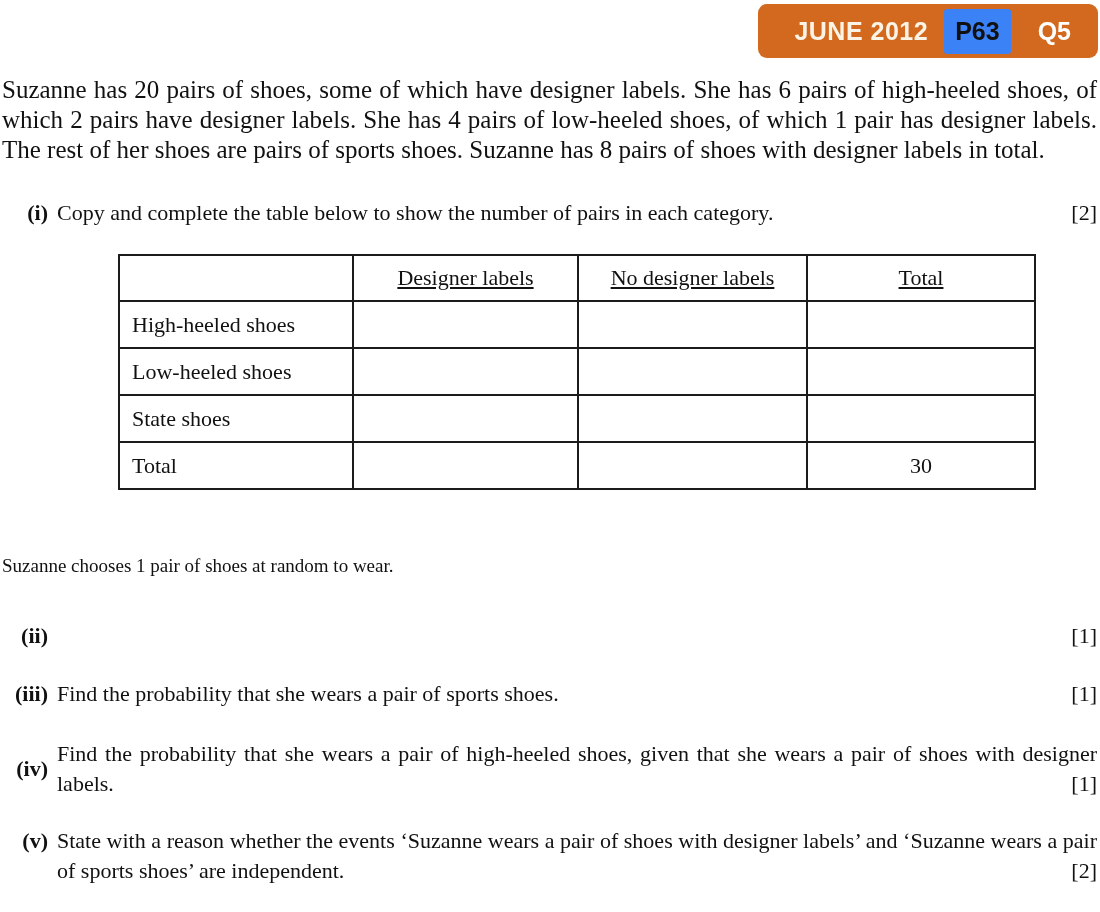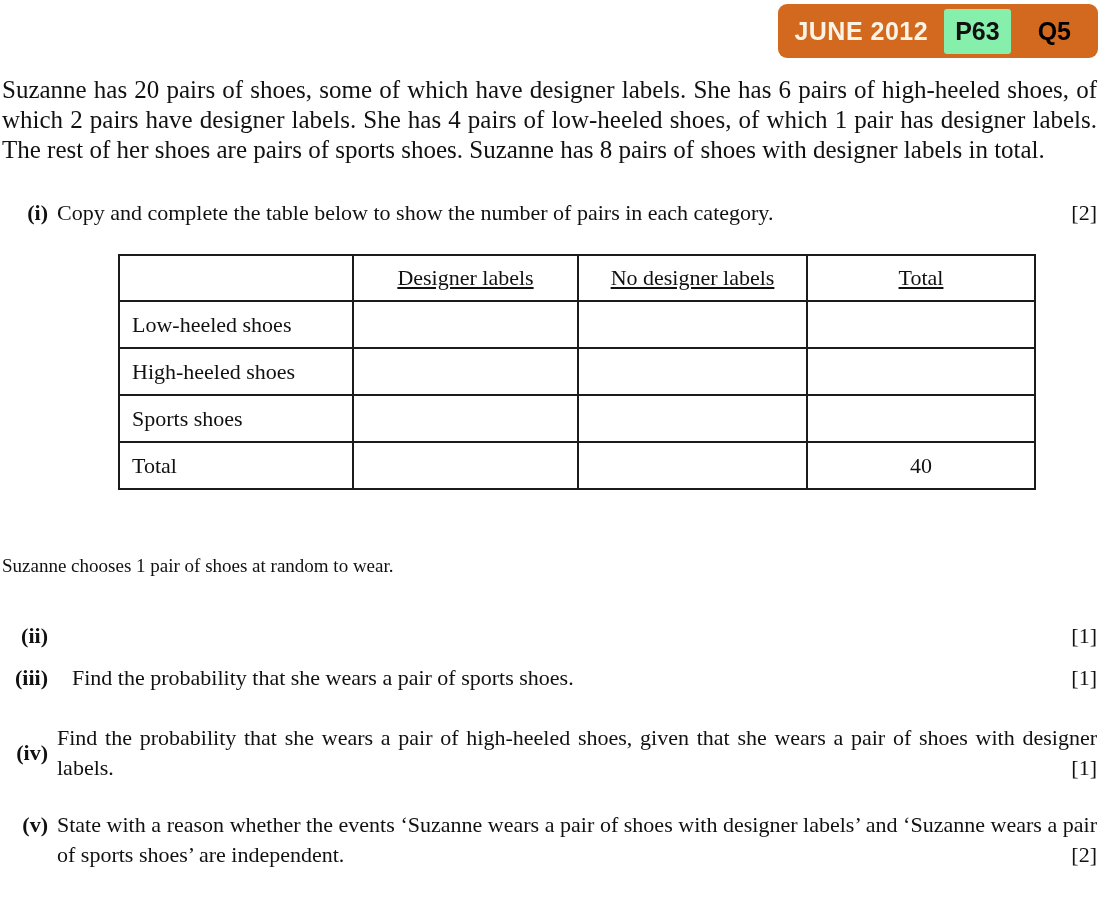--- a/index.html
+++ b/index.html
@@ -21,39 +21,40 @@
   }
   .badge {
     display: flex;
     align-items: stretch;
     height: 54px;
     background: #D2691E;
     border-radius: 9px;
     font-family: "Liberation Sans", sans-serif;
     font-weight: bold;
     font-size: 25px;
+    padding-left: 20px;
   }
   .badge-session {
     display: flex; align-items: center;
     padding: 0 16px;
     color: #FBF4E6;
     letter-spacing: 0.5px;
   }
   .badge-paper {
     display: flex; align-items: center;
-    background: #86efac;
+    background: #3b82f6;
     color: #111111;
     margin: 5px 0 4px 0;
     padding: 0 11px;
     border-radius: 3px;
   }
   .badge-question {
     display: flex; align-items: center;
     padding: 0 27px;
-    color: #000000;
+    color: #ffffff;
   }
 
   
   .intro {
     font-size: 25px;
     line-height: 30px;
     text-align: justify;
     margin: 17px 3px 0 2px;
   }
   .interlude {
@@ -83,21 +84,21 @@
   }
   .part .marks {
     position: absolute;
     right: 0;
     bottom: 0;
     background: #ffffff;
     padding-left: 6px;
   }
   .part-i   { margin-top: 33px; }
   .part-ii  { margin-top: 40px; }
-  .part-iii { margin-top: 12px; gap: 15px; }
+  .part-iii { margin-top: 28px; }
   .part-iv  { margin-top: 30px; align-items: center; }
   .part-v   { margin-top: 27px; }
 
   
   table.qtable {
     border-collapse: collapse;
     table-layout: fixed;
     width: 916px;
     margin: 26px 0 0 118px;
     font-size: 22px;
@@ -148,42 +149,42 @@
         <col class="c4">
       </colgroup>
     <tbody>
         <tr>
       <th></th>
       <th>Designer labels</th>
       <th>No designer labels</th>
       <th>Total</th>
     </tr>
     <tr>
+      <td class="rowlabel">High-heeled shoes</td>
+      <td class="cell"></td>
+      <td class="cell"></td>
+      <td class="cell"></td>
+    </tr>
+    <tr>
       <td class="rowlabel">Low-heeled shoes</td>
       <td class="cell"></td>
       <td class="cell"></td>
       <td class="cell"></td>
     </tr>
     <tr>
-      <td class="rowlabel">High-heeled shoes</td>
-      <td class="cell"></td>
-      <td class="cell"></td>
-      <td class="cell"></td>
-    </tr>
-    <tr>
-      <td class="rowlabel">Sports shoes</td>
+      <td class="rowlabel">State shoes</td>
       <td class="cell"></td>
       <td class="cell"></td>
       <td class="cell"></td>
     </tr>
     <tr>
       <td class="rowlabel">Total</td>
       <td class="cell"></td>
       <td class="cell"></td>
-      <td class="cell">40</td>
+      <td class="cell">30</td>
     </tr>
   </tbody>
     </table>
 
   <p class="interlude">Suzanne chooses 1 pair of shoes at random to wear.</p>
 
   <div class="part part-ii">
     <span class="marker">(ii)</span>
     <div class="ptext">
       <span class="marks">[1]</span>

